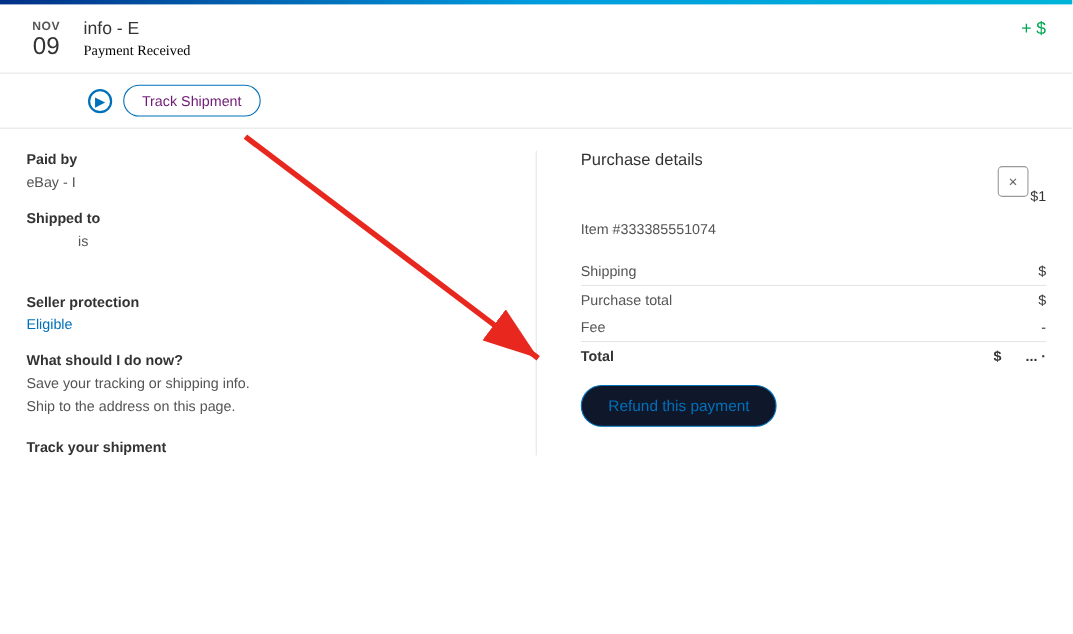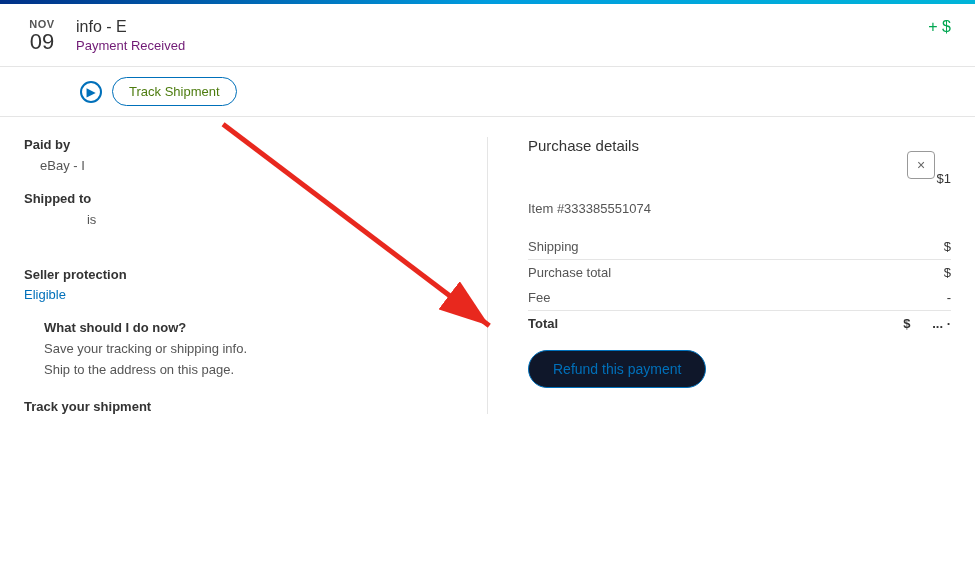--- a/index.html
+++ b/index.html
@@ -60,21 +60,22 @@
     }
 
     .header-title {
       font-size: 16px;
       font-weight: 400;
       color: #333;
     }
 
     .header-subtitle {
       font-size: 13px;
-      color: #701a75;
+      color: #000000;
+      font-family: Liberation Serif, serif;
     }
 
     .header-right {
       display: flex;
       align-items: center;
       gap: 8px;
     }
 
     .plus-dollar {
       color: #00a651;
@@ -99,21 +100,21 @@
       align-items: center;
       justify-content: center;
       color: #0070ba;
       font-size: 12px;
       flex-shrink: 0;
     }
 
     .track-btn {
       border: 1.5px solid #0070ba;
       background: #fff;
-      color: #4d7c0f;
+      color: #701a75;
       padding: 6px 16px;
       border-radius: 20px;
       font-size: 13px;
       font-weight: 500;
       cursor: pointer;
       white-space: nowrap;
     }
 
     .main-content {
       display: flex;
@@ -138,21 +139,20 @@
       font-size: 13px;
       font-weight: 600;
       color: #333;
       margin-bottom: 6px;
     }
 
     .section-value {
       font-size: 13px;
       color: #555;
       margin-bottom: 18px;
-      margin-left: 16px;
     }
 
     .purchase-details-title {
       font-size: 15px;
       font-weight: 500;
       color: #333;
       margin-bottom: 12px;
     }
 
     .line-row {
@@ -198,21 +198,20 @@
 
     .eligible-link {
       color: #0070ba;
       font-size: 13px;
       cursor: pointer;
       text-decoration: none;
     }
 
     .what-to-do {
       margin-top: 18px;
-      margin-left: 20px;
     }
 
     .what-to-do-title {
       font-size: 13px;
       font-weight: 600;
       color: #333;
       margin-bottom: 4px;
     }
 
     .what-to-do-text {

